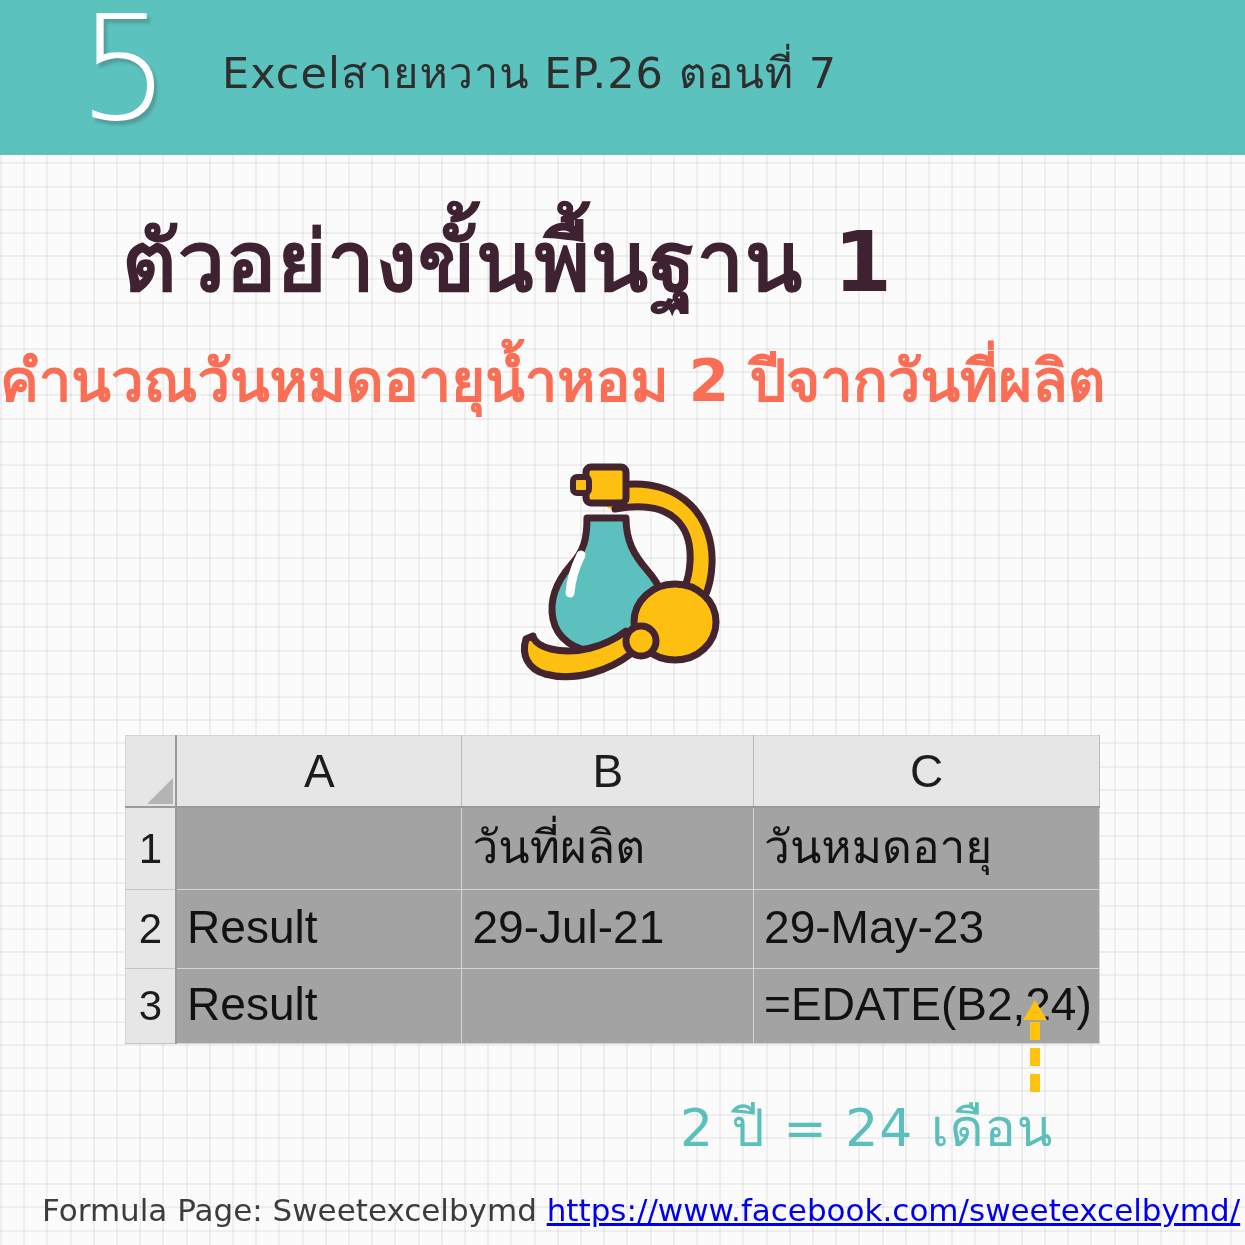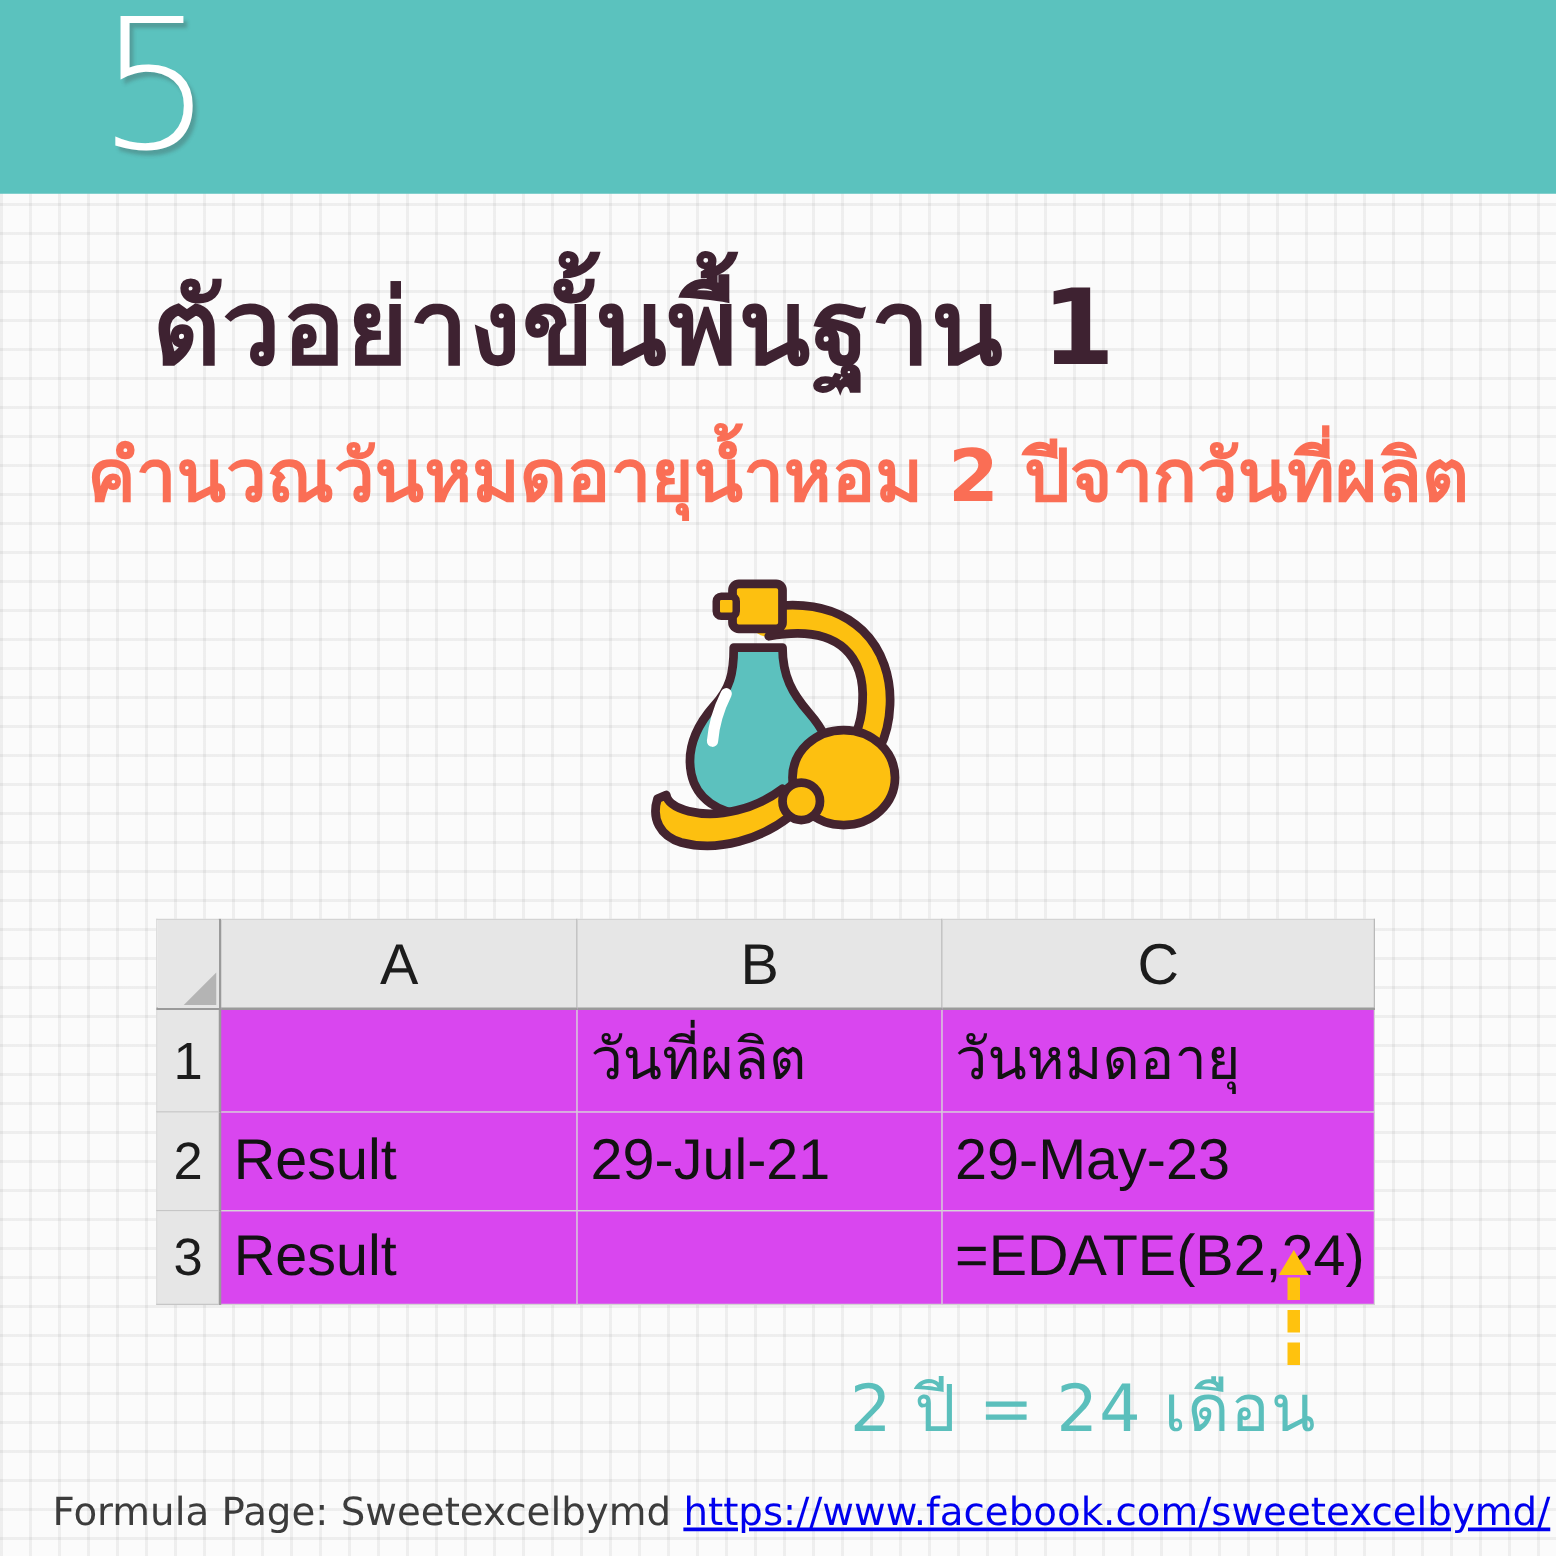--- a/index.html
+++ b/index.html
@@ -48,21 +48,21 @@
     position:absolute;left:0;top:216px;width:1015px;
     text-align:center;
     font-size:84px;line-height:92px;
     font-weight:bold;
     color:#3e2231;
     letter-spacing:1px;
     white-space:nowrap;
   }
   .sub-title{
     position:absolute;left:0;top:348px;width:1245px;
-    text-align:center;
+    text-align:left;
     font-size:58px;line-height:66px;
     font-weight:bold;
     color:#fa6e55;
     white-space:nowrap;
   }
 
   
   .perfume{
     position:absolute;left:495px;top:455px;width:260px;height:240px;
   }
@@ -110,21 +110,21 @@
     background:#e6e6e6;
     width:52px;
     text-align:center;
     font-size:42px;
     color:#1c1c1c;
     border-right:2px solid #9a9a9a;
     border-bottom:1px solid #c6c6c6;
     font-family:"Liberation Sans",sans-serif;
   }
   .sheet td.cell{
-    background:#d946ef;
+    background:#a3a3a3;
     font-size:46px;
     color:#121212;
     padding:2px 6px 6px 10px;
     vertical-align:middle;
     white-space:nowrap;
     font-family:"Liberation Sans",sans-serif;
   }
   .sheet tr.r1 td{height:66px;}
   .sheet tr.r2 td{height:70px;}
   .sheet tr.r3 td{height:66px;}
@@ -158,20 +158,21 @@
   }
   .footer .link{text-decoration:underline;}
 </style>
 </head>
 <body>
 
 <div class="bg-grid2"></div>
 
 <div class="header">
   <div class="slide-number">5</div>
+  <div class="header-title">Excelสายหวาน EP.26 ตอนที่ 7</div>
 </div>
 
 <div class="main-title">ตัวอย่างขั้นพื้นฐาน 1</div>
 <div class="sub-title">คำนวณวันหมดอายุน้ำหอม 2 ปีจากวันที่ผลิต</div>
 
 <div class="perfume">
   <svg viewBox="0 0 260 240" xmlns="http://www.w3.org/2000/svg">
     <g fill="none" stroke="#44242f" stroke-width="7" stroke-linecap="round" stroke-linejoin="round">
 
       <path d="M118 42 C 185 30 208 70 206 108 C 205 132 196 148 183 158" stroke="#fdc010" stroke-width="24" fill="none"></path>

